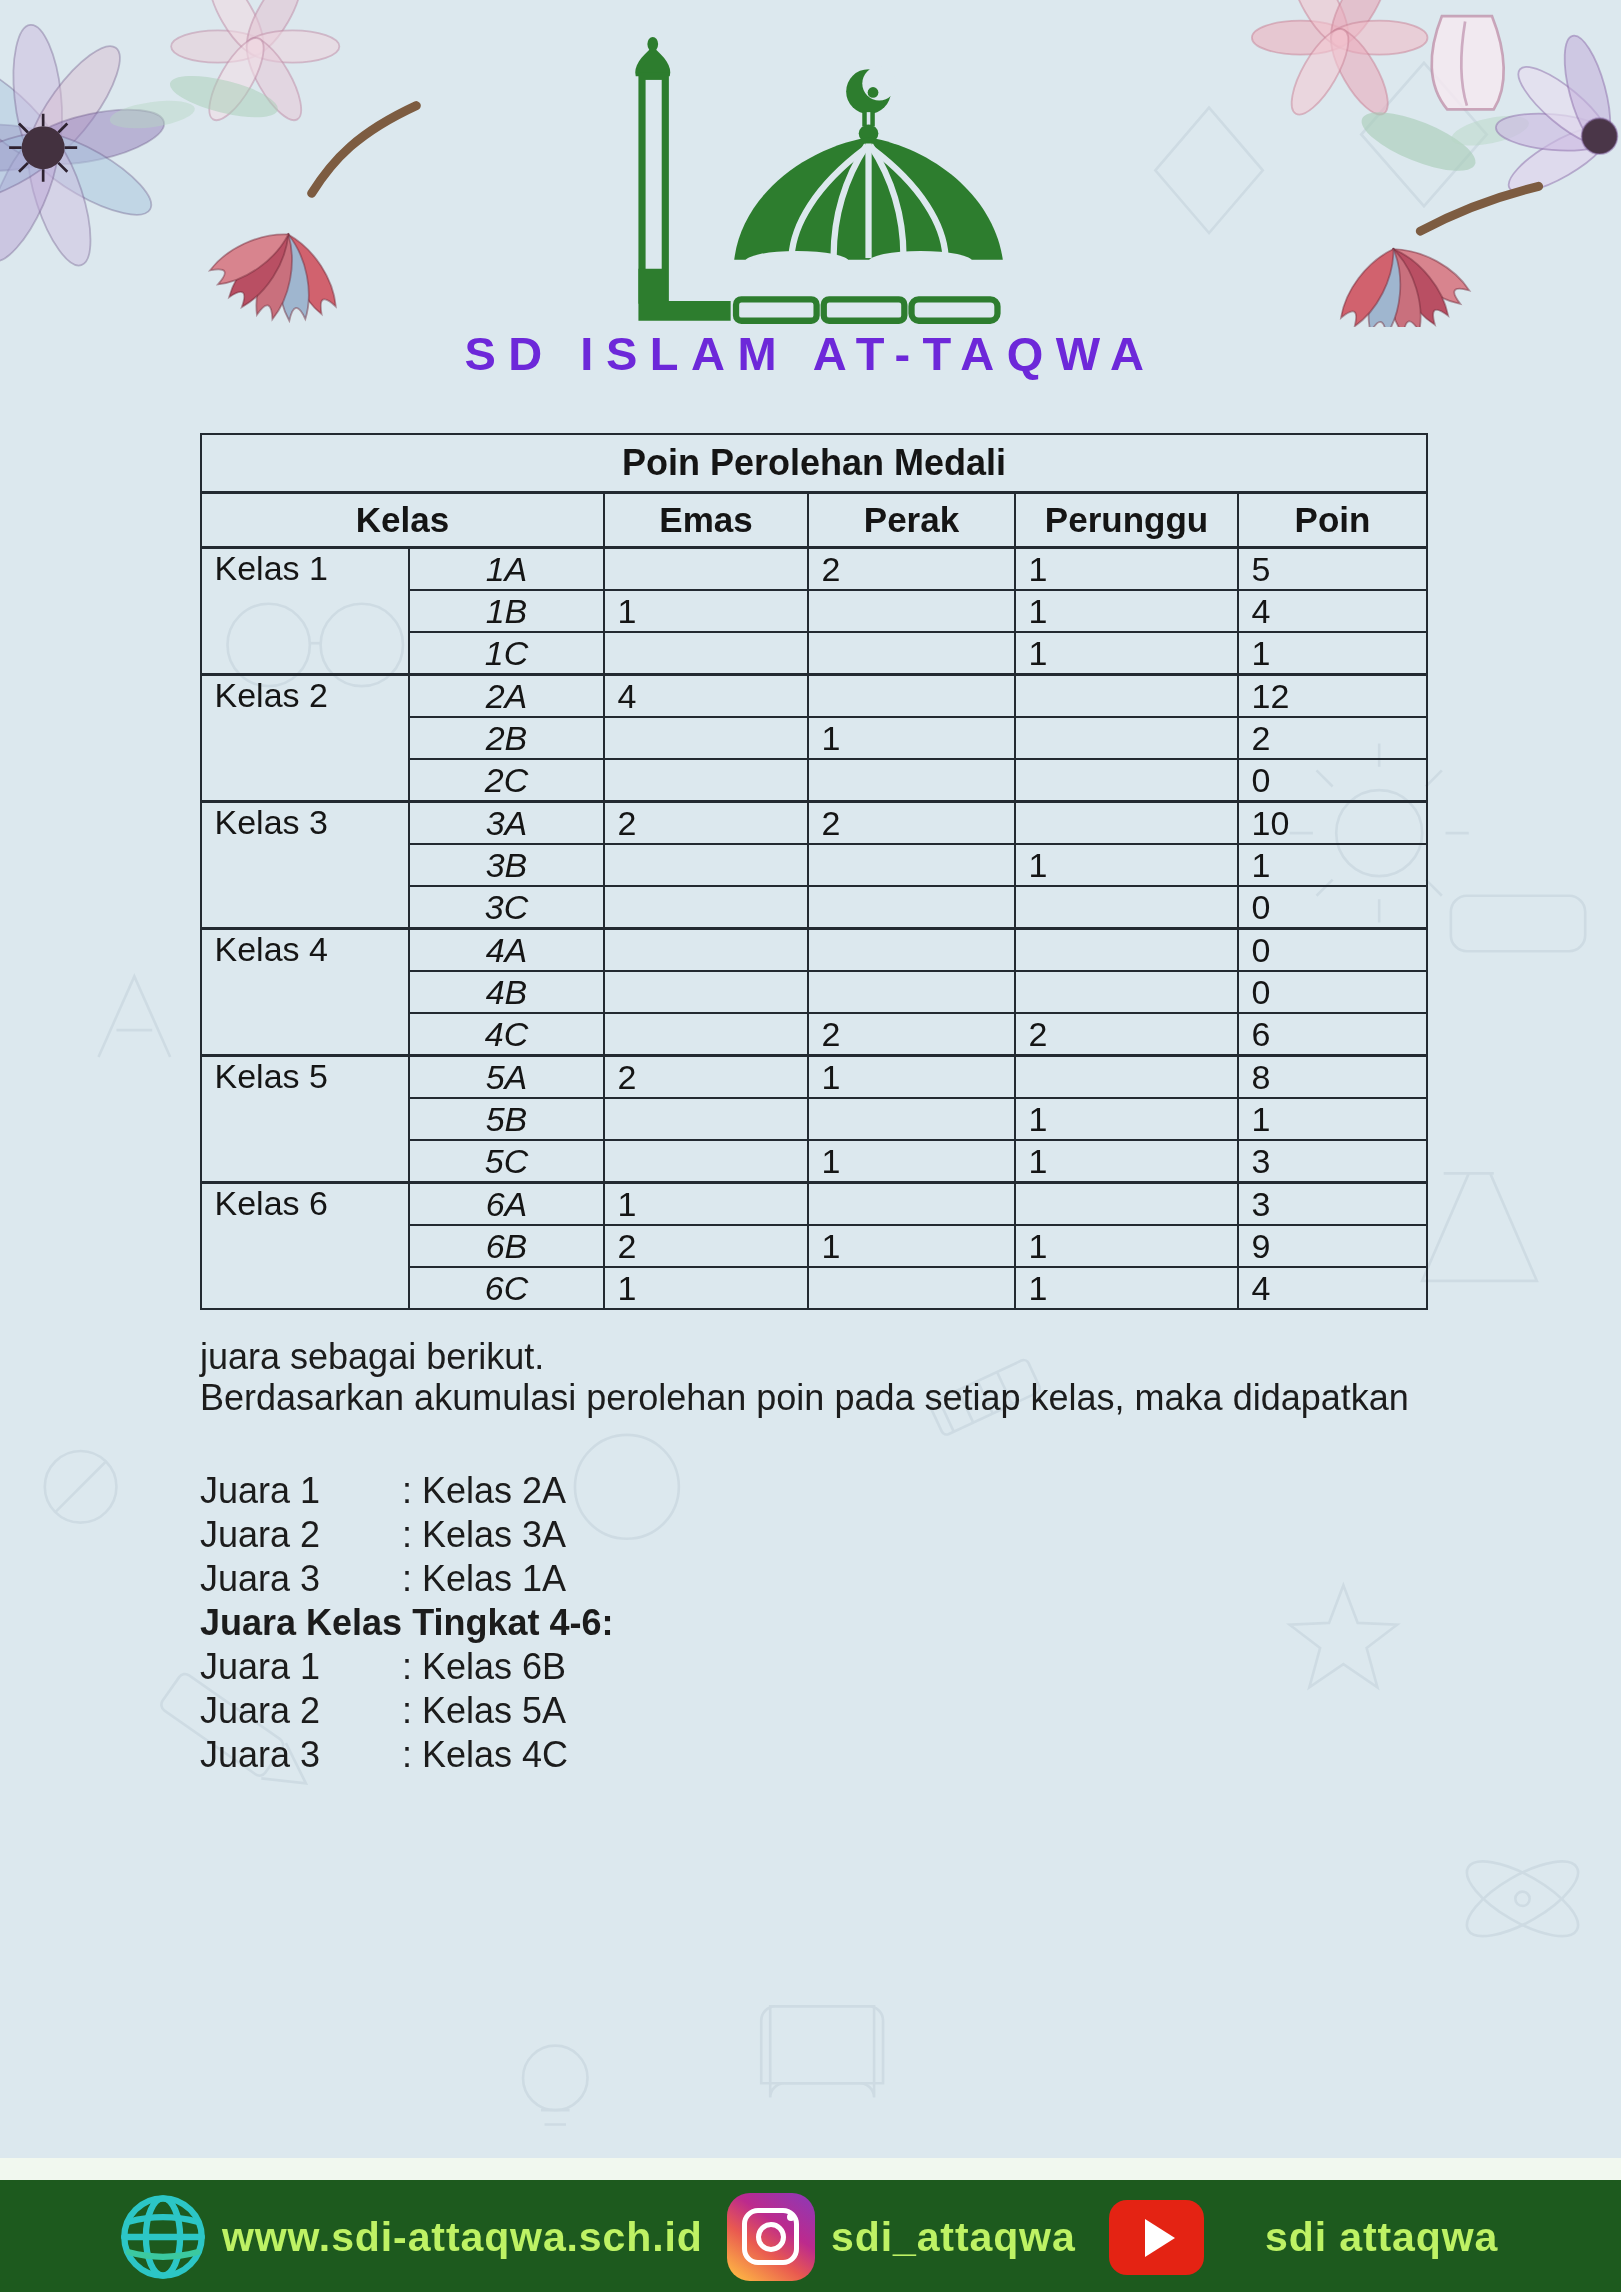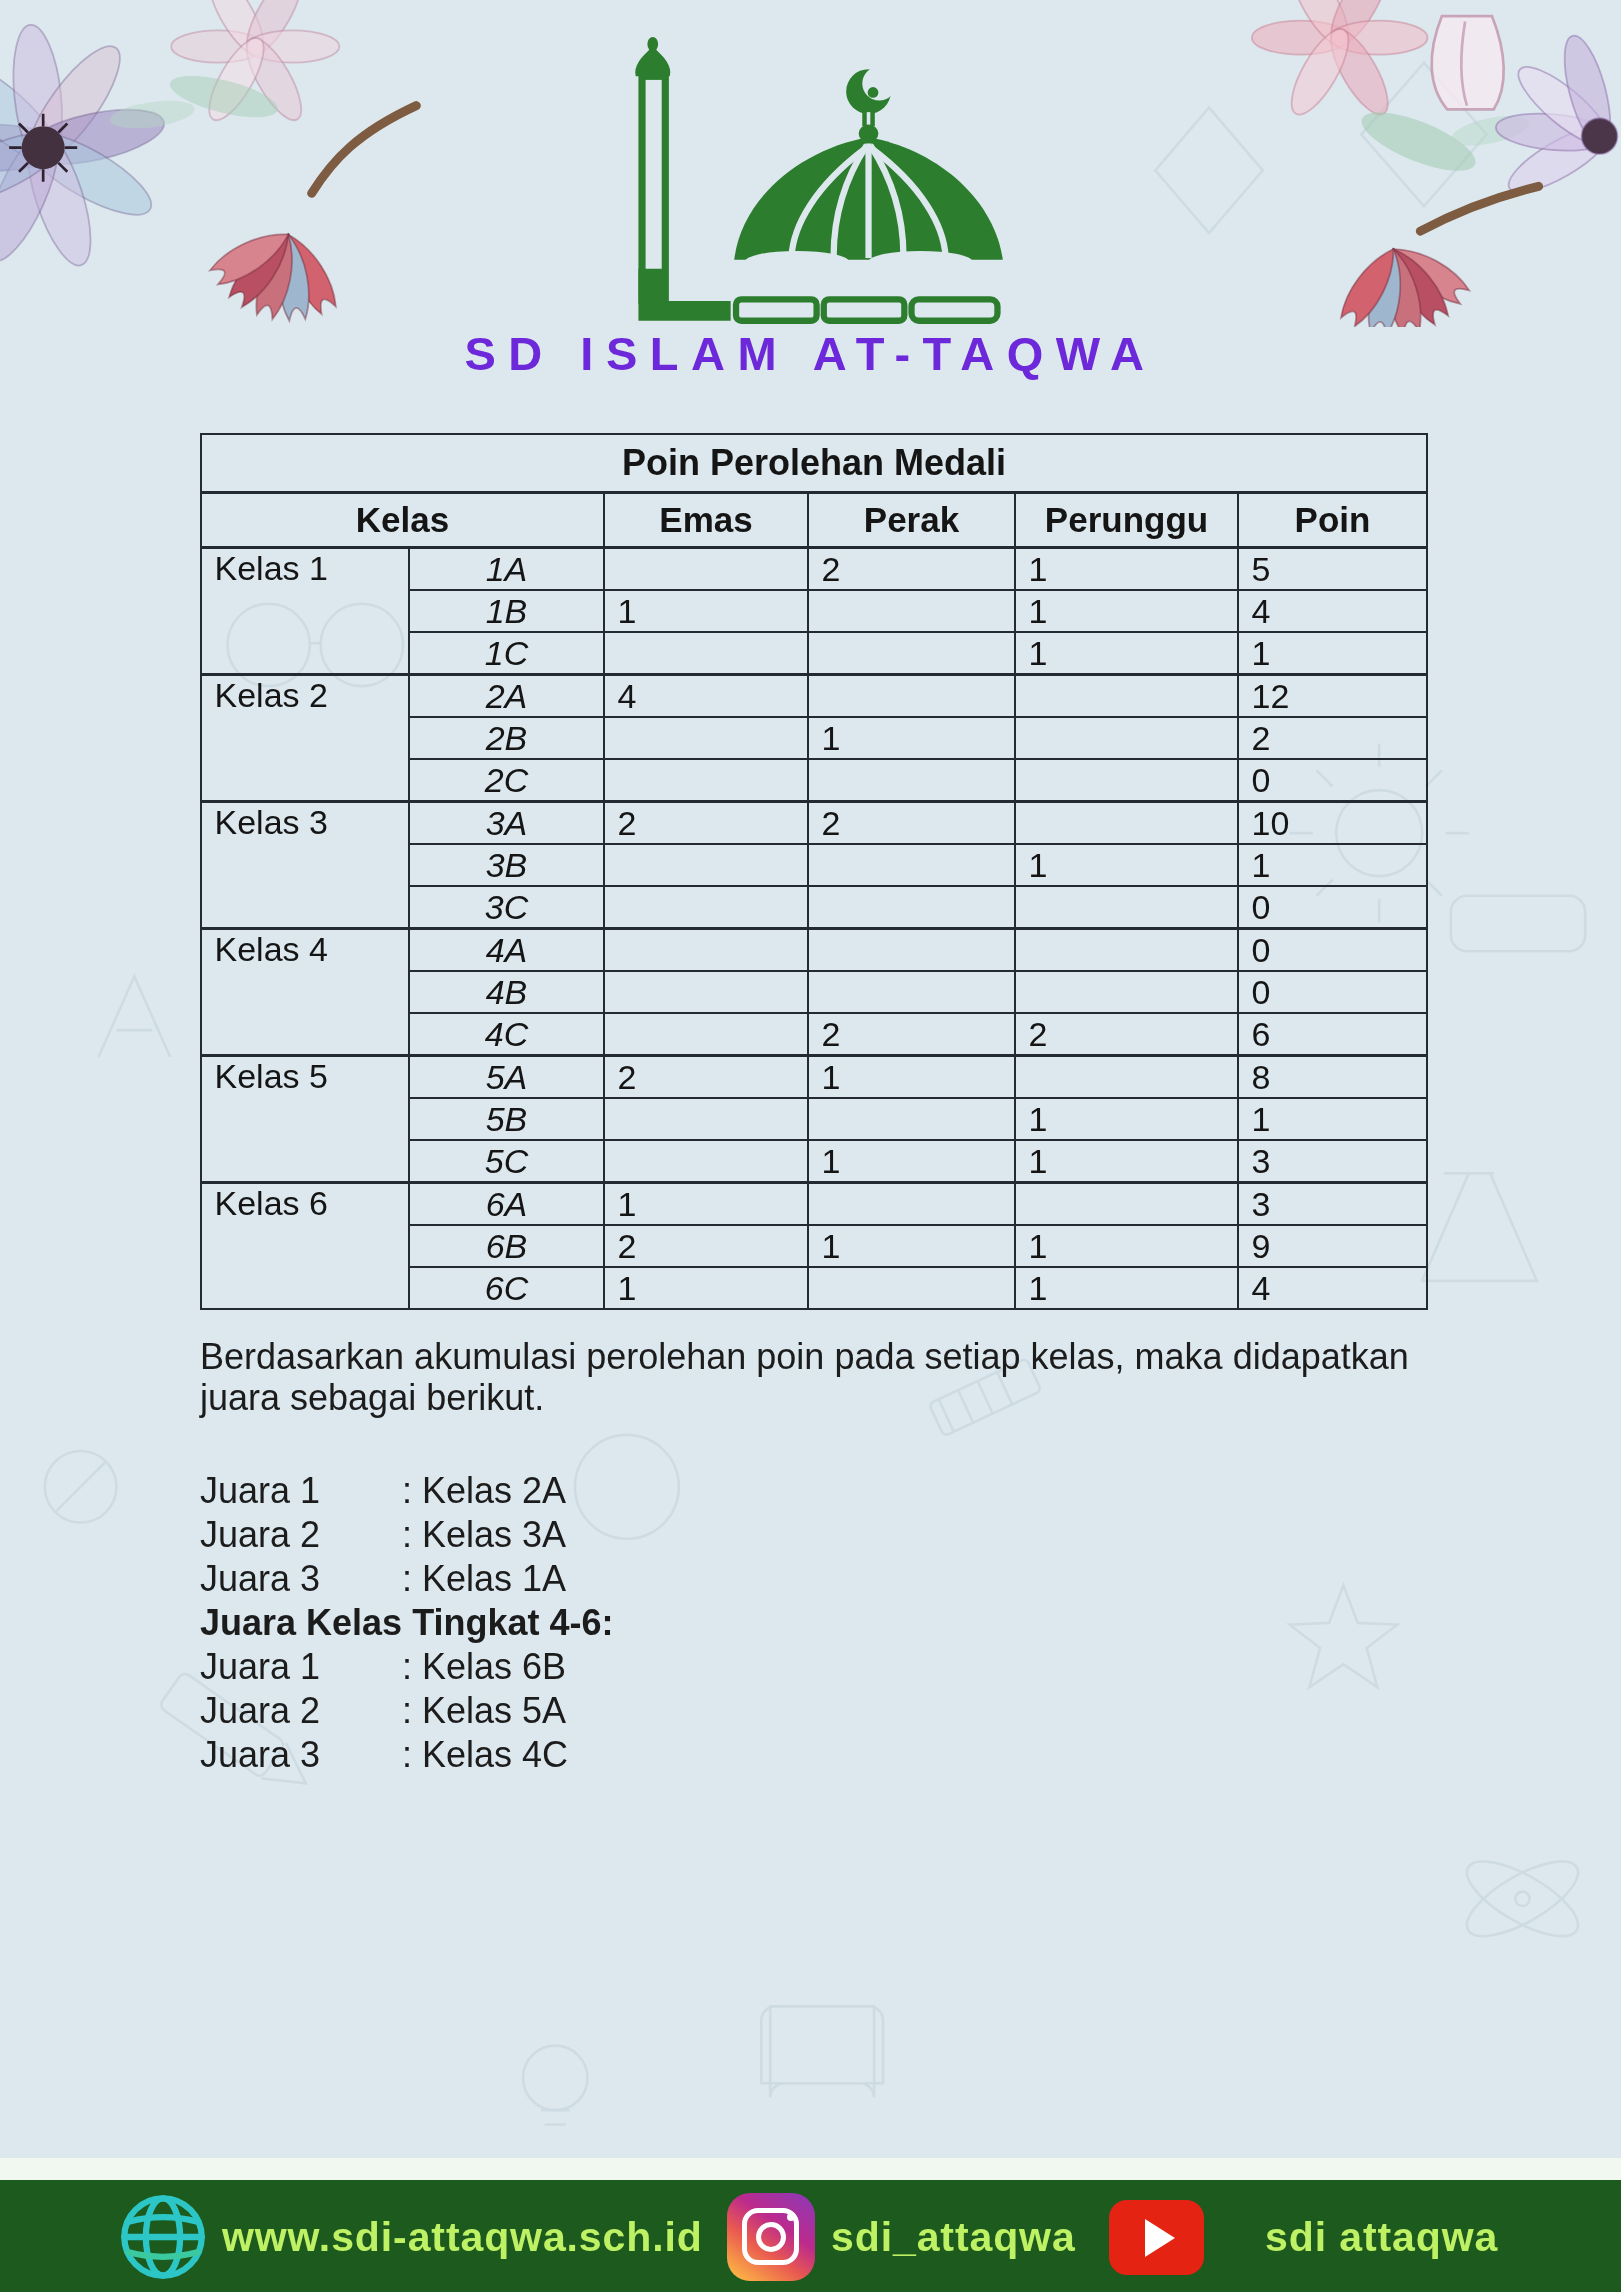--- a/index.html
+++ b/index.html
@@ -381,22 +381,22 @@
         <td class="c-sub">6C</td>
         <td class="c-num">1</td>
         <td class="c-num"></td>
         <td class="c-num">1</td>
         <td class="c-num">4</td>
       </tr>
     </tbody>
   </table>
 
   <div class="conclusion">
+    <div class="c-line">juara sebagai berikut.</div>
     <div class="c-line">Berdasarkan akumulasi perolehan poin pada setiap kelas, maka didapatkan</div>
-    <div class="c-line">juara sebagai berikut.</div>
     <div class="w-gap"></div>
     <div class="w-row">
       <span class="w-rank">Juara 1</span>
       <span class="w-value">: Kelas 2A</span>
     </div>
     <div class="w-row">
       <span class="w-rank">Juara 2</span>
       <span class="w-value">: Kelas 3A</span>
     </div>
     <div class="w-row">

